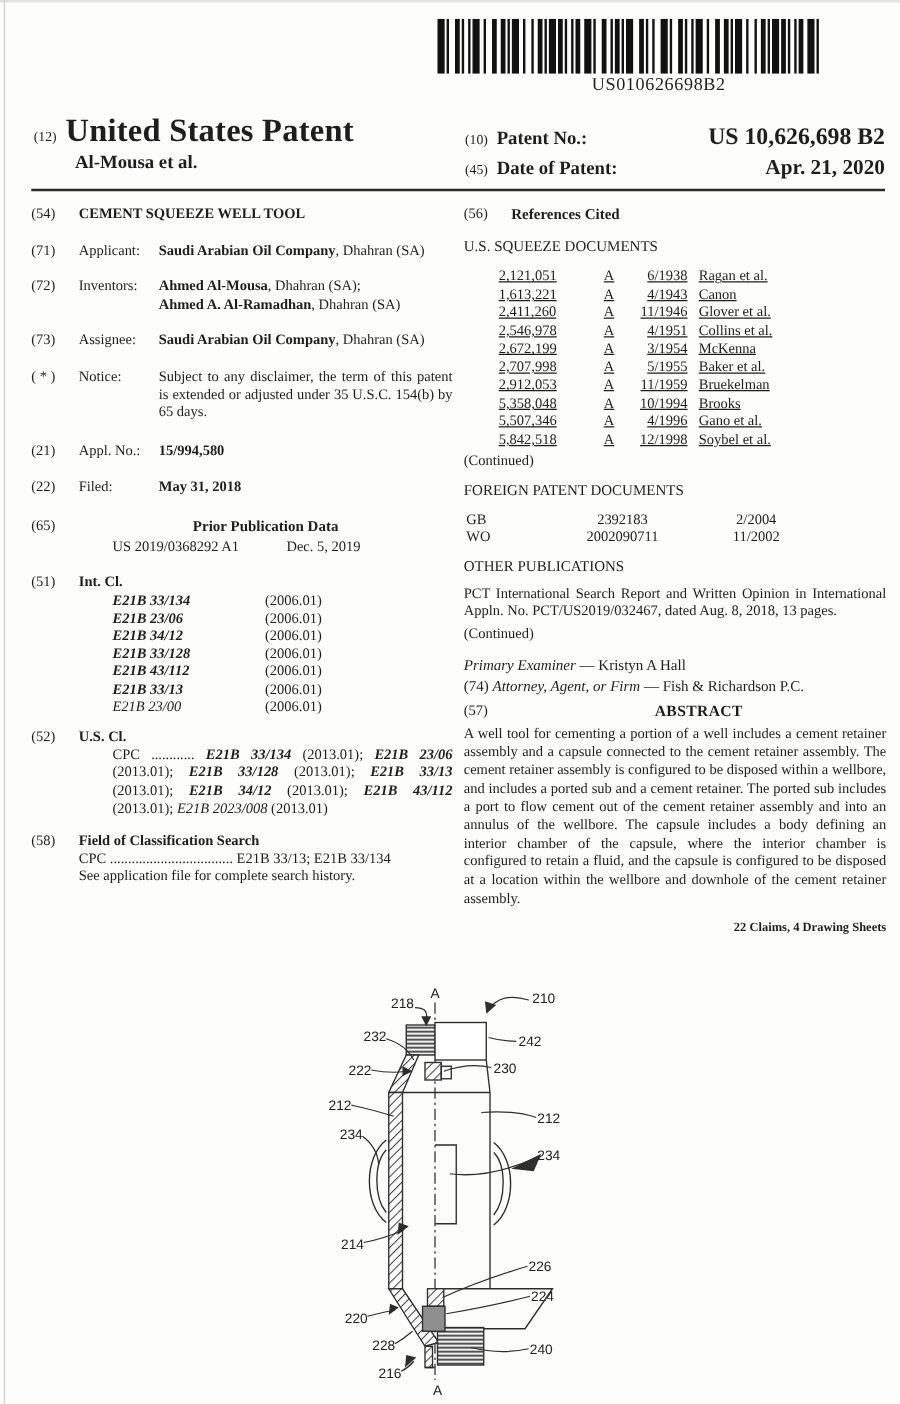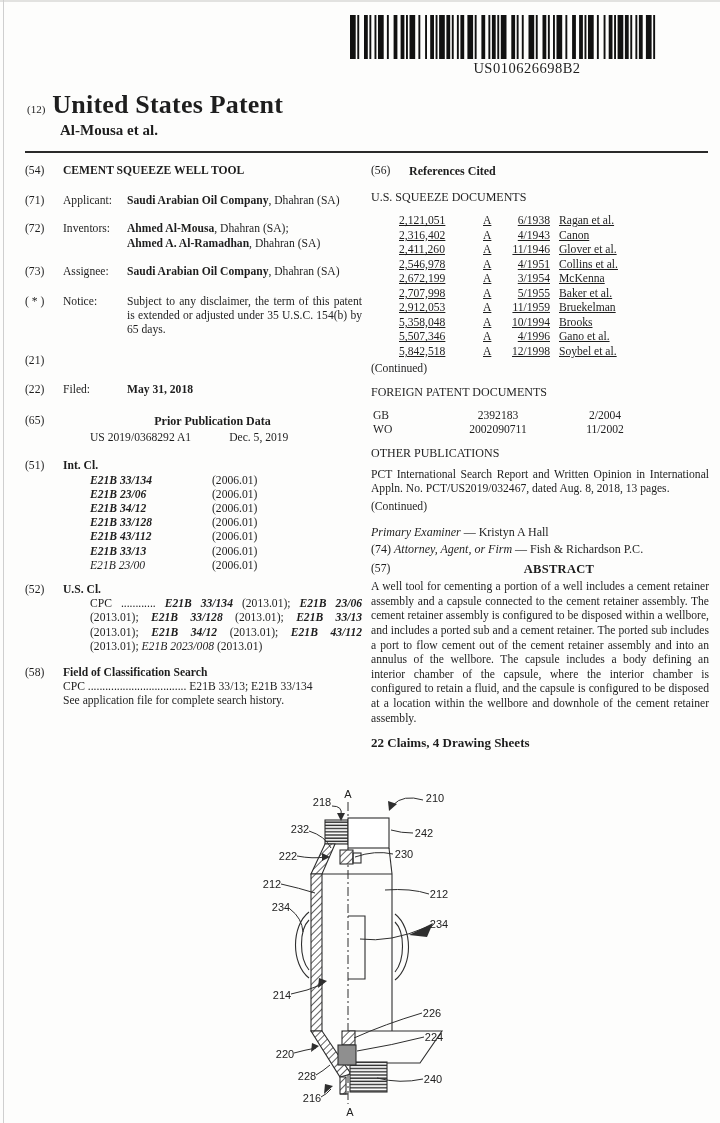--- a/index.html
+++ b/index.html
@@ -49,21 +49,21 @@
   .uscl-body{padding-left:27px;}
   .doc-rows{padding-left:28px;}
   .doc-row{display:grid;grid-template-columns:84px 18px 58px auto;line-height:14.5px;text-decoration:underline;}
   .dr-date{text-align:right;padding-right:9px;}
   .foreign-rows{padding-left:2px;}
   .foreign-row{display:grid;grid-template-columns:66px 118px 96px;line-height:14.5px;}
   .fr-num{text-align:center;}
   .fr-date{text-align:center;}
   .abstract-head{display:grid;grid-template-columns:38px 1fr;}
   .abstract-title{text-align:center;font-weight:bold;font-size:12.5px;letter-spacing:.3px;}
-  .claims-line{text-align:left;font-weight:bold;font-size:13px;margin-top:10px;}
+  .claims-line{text-align:right;font-weight:bold;font-size:10px;margin-top:10px;}
   .sec-head{font-size:12px;}
 
   
   .figure-wrap{position:absolute;left:205px;top:786px;width:310px;height:336px;}
   .figure-wrap svg{display:block;}
   .fig-label{font-family:"Liberation Sans","DejaVu Sans",sans-serif;font-size:11px;fill:#222;}
 </style>
 </head>
 <body>
 
@@ -129,20 +129,32 @@
     <div class="barcode-text">US010626698B2</div>
   </div>
 
   <div class="header-left">
     <div class="hl-row">
       <span class="tag-sm">(12)</span>
       <span class="us-patent-title">United States Patent</span>
     </div>
     <div class="party-line">Al-Mousa et al.</div>
   </div>
+  <div class="header-right">
+    <div class="hr-row">
+      <span class="tag-sm">(10)</span>
+      <span class="hr-label">Patent No.:</span>
+      <span class="hr-value">US 10,626,698 B2</span>
+    </div>
+    <div class="hr-row">
+      <span class="tag-sm">(45)</span>
+      <span class="hr-label">Date of Patent:</span>
+      <span class="hr-value date">Apr. 21, 2020</span>
+    </div>
+  </div>
   <div class="head-rule"></div>
 
   <div class="col col-left">
     <div class="frow mb16">
       <span>(54)</span>
       <span class="bold">CEMENT SQUEEZE WELL TOOL</span>
     </div>
     <div class="frow mb14">
       <span>(71)</span>
       <span class="flabeled">
@@ -166,20 +178,24 @@
     </div>
     <div class="frow mb16">
       <span>( * )</span>
       <span class="flabeled">
         <span>Notice:</span>
         <span class="just">Subject to any disclaimer, the term of this patent is extended or adjusted under 35 U.S.C. 154(b) by 65 days.</span>
       </span>
     </div>
     <div class="frow mb15">
       <span>(21)</span>
+      <span class="flabeled">
+        <span>Appl. No.:</span>
+        <span class="bold">15/994,580</span>
+      </span>
     </div>
     <div class="frow mb17">
       <span>(22)</span>
       <span class="flabeled">
         <span>Filed:</span>
         <span class="bold">May 31, 2018</span>
       </span>
     </div>
     <div class="frow mb14">
       <span>(65)</span>
@@ -251,21 +267,21 @@
     </div>
     <div class="center mb10 sec-head">U.S. SQUEEZE DOCUMENTS</div>
     <div class="doc-rows mb3" id="us-rows">
         <div class="doc-row">
           <span class="dr-num">2,121,051</span>
           <span class="dr-kind">A</span>
           <span class="dr-date">6/1938</span>
           <span class="dr-name">Ragan et al.</span>
         </div>
         <div class="doc-row">
-          <span class="dr-num">2,316,402</span>
+          <span class="dr-num">1,613,221</span>
           <span class="dr-kind">A</span>
           <span class="dr-date">4/1943</span>
           <span class="dr-name">Canon</span>
         </div>
         <div class="doc-row">
           <span class="dr-num">2,411,260</span>
           <span class="dr-kind">A</span>
           <span class="dr-date">11/1946</span>
           <span class="dr-name">Glover et al.</span>
         </div>

